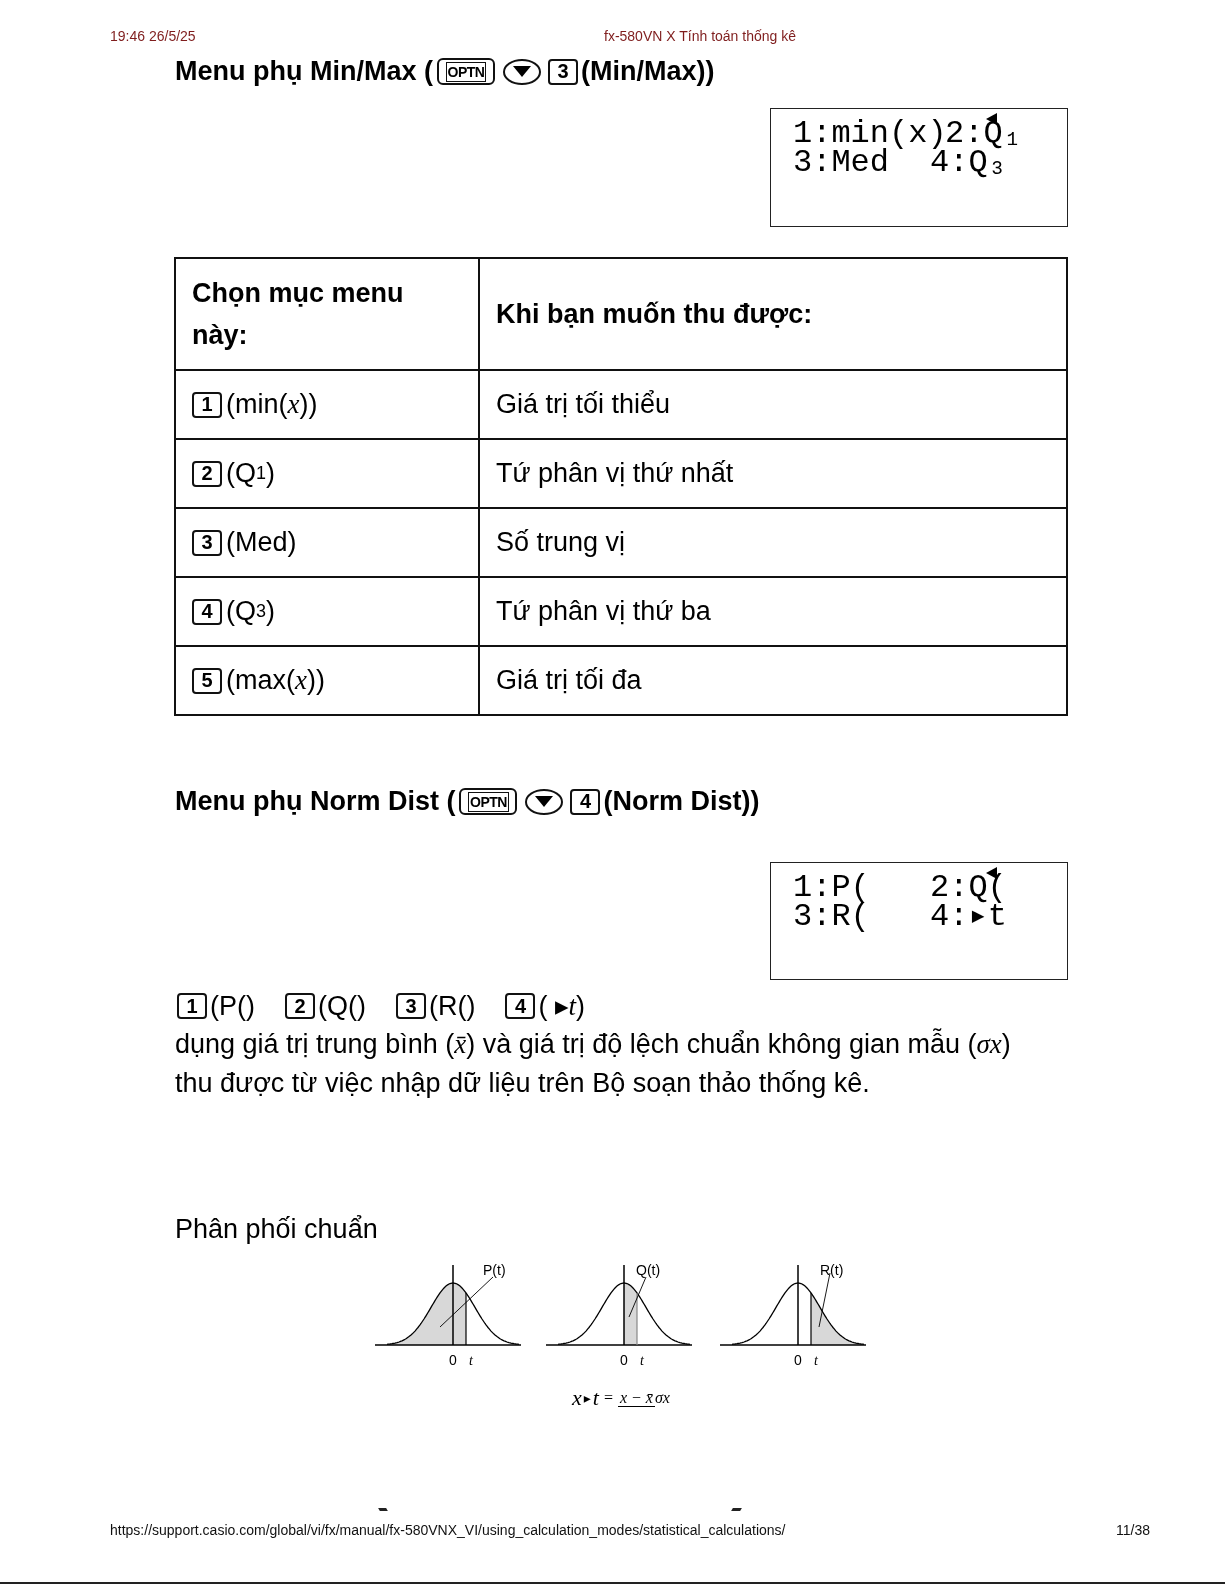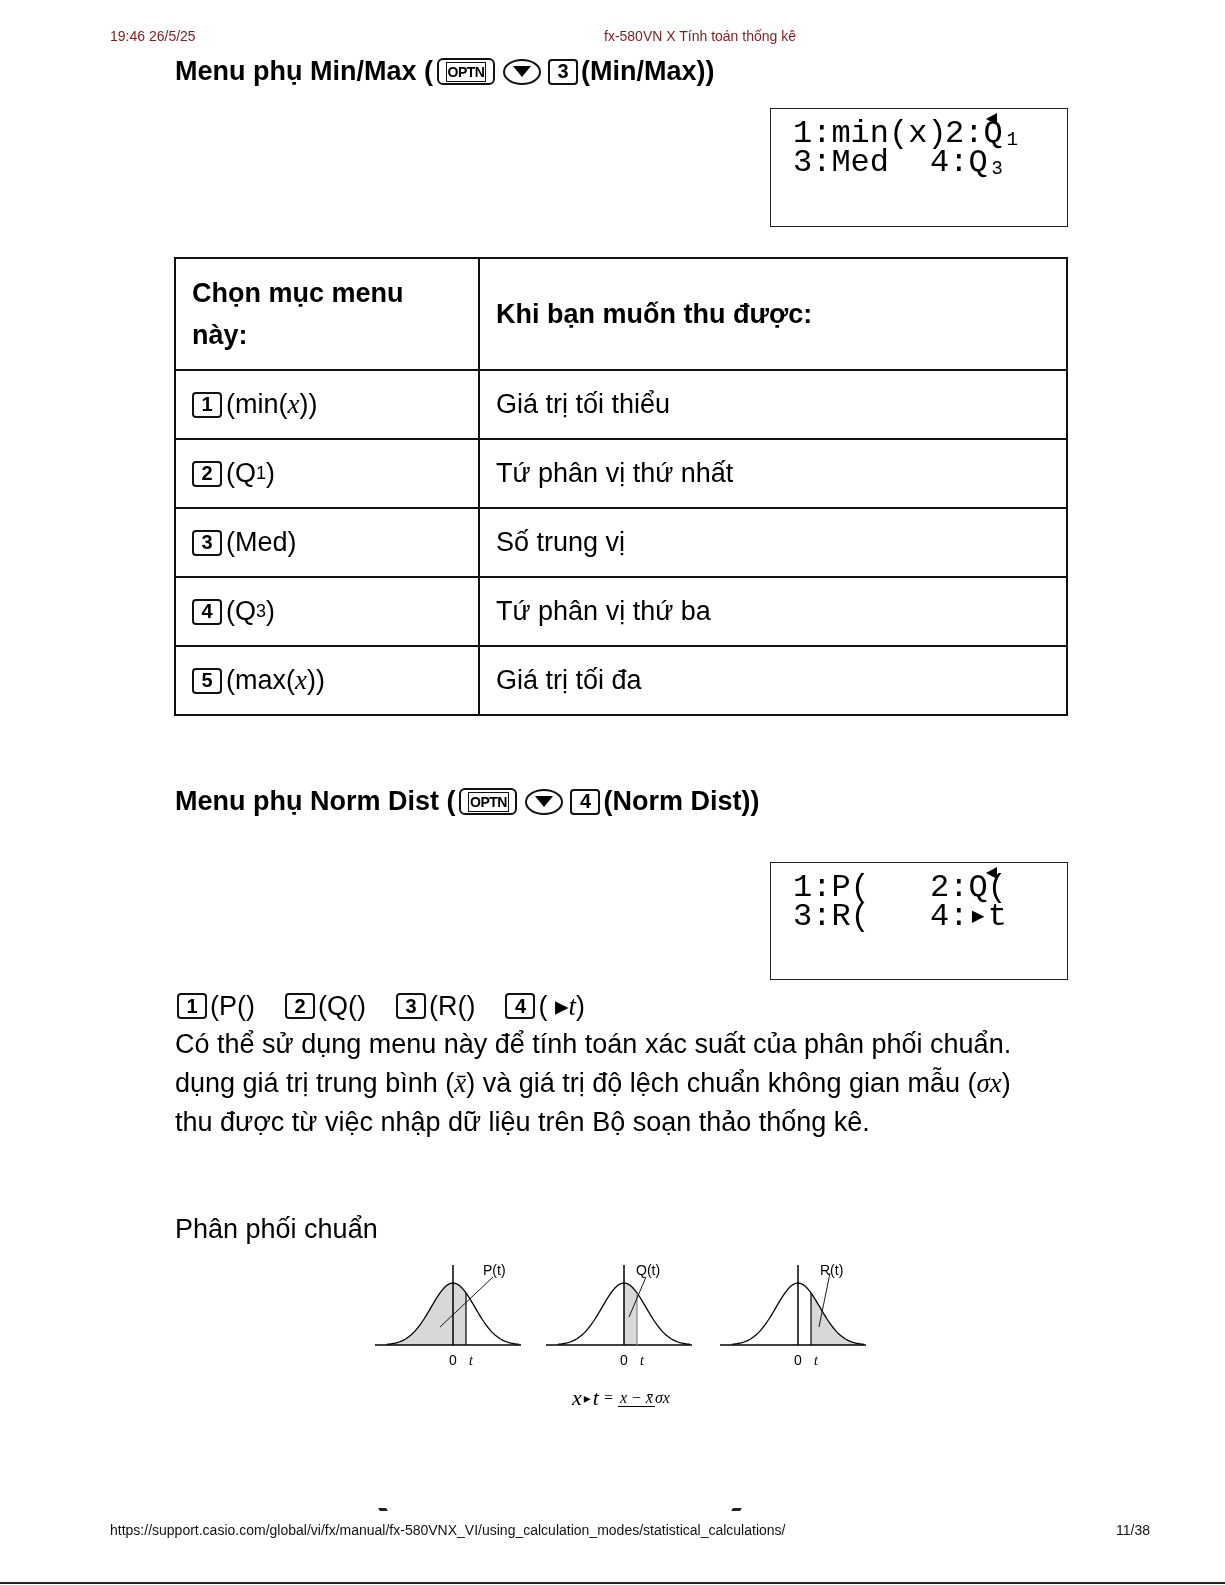--- a/index.html
+++ b/index.html
@@ -165,21 +165,20 @@
   </span>
   <span class="grp">
     <span class="key key-num">4</span>
     <span>( ▸</span>
       <i class="math">t</i>
       <span>)</span>
   </span>
 </div>
 
 <div class="abs para" style="left:175px; top:1025px;">
-  <div>Có thể sử dụng menu này để tính toán xác suất của phân phối chuẩn.</div>
   <div><span>dụng giá trị trung bình (</span><i class="math">x̄</i><span>) và giá trị độ lệch chuẩn không gian mẫu (</span><i class="math">σx</i><span>)</span></div>
   <div>thu được từ việc nhập dữ liệu trên Bộ soạn thảo thống kê.</div>
 </div>
 
 <div class="abs para" style="left:175px; top:1210px;">Phân phối chuẩn</div>
 
 <svg class="abs" style="left:370px; top:1255px;" width="510" height="130">
   <g id="plot0" transform="translate(5,0)">
       <path d="M12,90 L12,89.3 L13,89.2 L14,89.1 L15,89.0 L16,88.8 L17,88.7 L18,88.5 L19,88.3 L20,88.1 L21,87.8 L22,87.6 L23,87.3 L24,87.0 L25,86.6 L26,86.2 L27,85.8 L28,85.3 L29,84.8 L30,84.3 L31,83.7 L32,83.0 L33,82.3 L34,81.6 L35,80.8 L36,80.0 L37,79.1 L38,78.1 L39,77.1 L40,76.1 L41,74.9 L42,73.7 L43,72.5 L44,71.2 L45,69.9 L46,68.5 L47,67.0 L48,65.5 L49,64.0 L50,62.4 L51,60.8 L52,59.2 L53,57.5 L54,55.8 L55,54.1 L56,52.4 L57,50.7 L58,49.0 L59,47.3 L60,45.6 L61,44.0 L62,42.4 L63,40.9 L64,39.4 L65,37.9 L66,36.6 L67,35.3 L68,34.1 L69,33.0 L70,32.0 L71,31.1 L72,30.3 L73,29.6 L74,29.0 L75,28.6 L76,28.3 L77,28.1 L78,28.0 L79,28.1 L80,28.3 L81,28.6 L82,29.0 L83,29.6 L84,30.3 L85,31.1 L86,32.0 L87,33.0 L88,34.1 L89,35.3 L90,36.6 L91,37.9 L91,90 Z" fill="#d8d8d8" stroke="none"></path>
       <path d="M12,89.3 L13,89.2 L14,89.1 L15,89.0 L16,88.8 L17,88.7 L18,88.5 L19,88.3 L20,88.1 L21,87.8 L22,87.6 L23,87.3 L24,87.0 L25,86.6 L26,86.2 L27,85.8 L28,85.3 L29,84.8 L30,84.3 L31,83.7 L32,83.0 L33,82.3 L34,81.6 L35,80.8 L36,80.0 L37,79.1 L38,78.1 L39,77.1 L40,76.1 L41,74.9 L42,73.7 L43,72.5 L44,71.2 L45,69.9 L46,68.5 L47,67.0 L48,65.5 L49,64.0 L50,62.4 L51,60.8 L52,59.2 L53,57.5 L54,55.8 L55,54.1 L56,52.4 L57,50.7 L58,49.0 L59,47.3 L60,45.6 L61,44.0 L62,42.4 L63,40.9 L64,39.4 L65,37.9 L66,36.6 L67,35.3 L68,34.1 L69,33.0 L70,32.0 L71,31.1 L72,30.3 L73,29.6 L74,29.0 L75,28.6 L76,28.3 L77,28.1 L78,28.0 L79,28.1 L80,28.3 L81,28.6 L82,29.0 L83,29.6 L84,30.3 L85,31.1 L86,32.0 L87,33.0 L88,34.1 L89,35.3 L90,36.6 L91,37.9 L92,39.4 L93,40.9 L94,42.4 L95,44.0 L96,45.6 L97,47.3 L98,49.0 L99,50.7 L100,52.4 L101,54.1 L102,55.8 L103,57.5 L104,59.2 L105,60.8 L106,62.4 L107,64.0 L108,65.5 L109,67.0 L110,68.5 L111,69.9 L112,71.2 L113,72.5 L114,73.7 L115,74.9 L116,76.1 L117,77.1 L118,78.1 L119,79.1 L120,80.0 L121,80.8 L122,81.6 L123,82.3 L124,83.0 L125,83.7 L126,84.3 L127,84.8 L128,85.3 L129,85.8 L130,86.2 L131,86.6 L132,87.0 L133,87.3 L134,87.6 L135,87.8 L136,88.1 L137,88.3 L138,88.5 L139,88.7 L140,88.8 L141,89.0 L142,89.1 L143,89.2 L144,89.3" fill="none" stroke="#000" stroke-width="1.3"></path>

